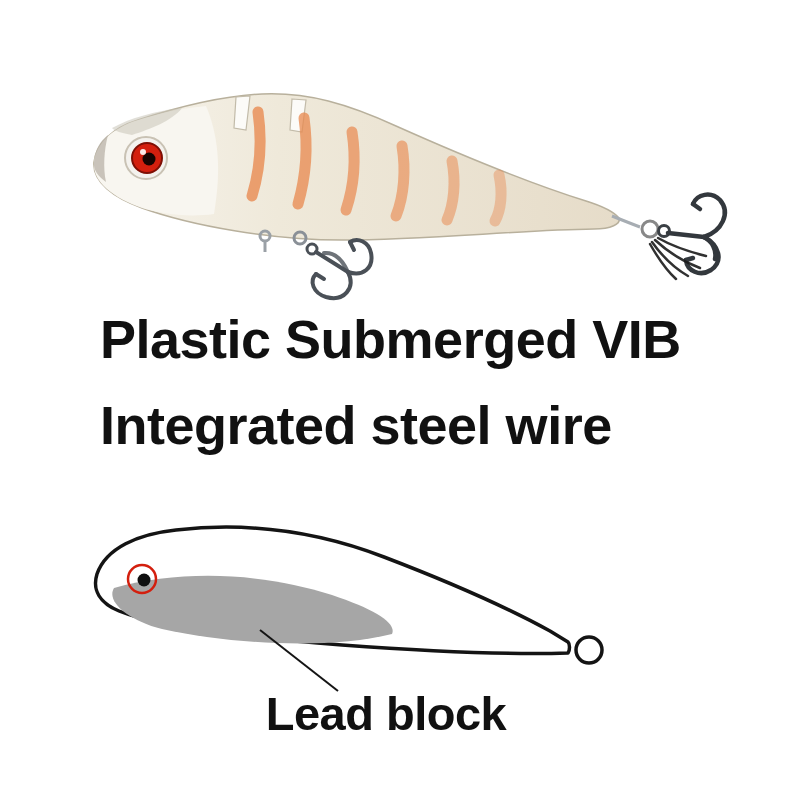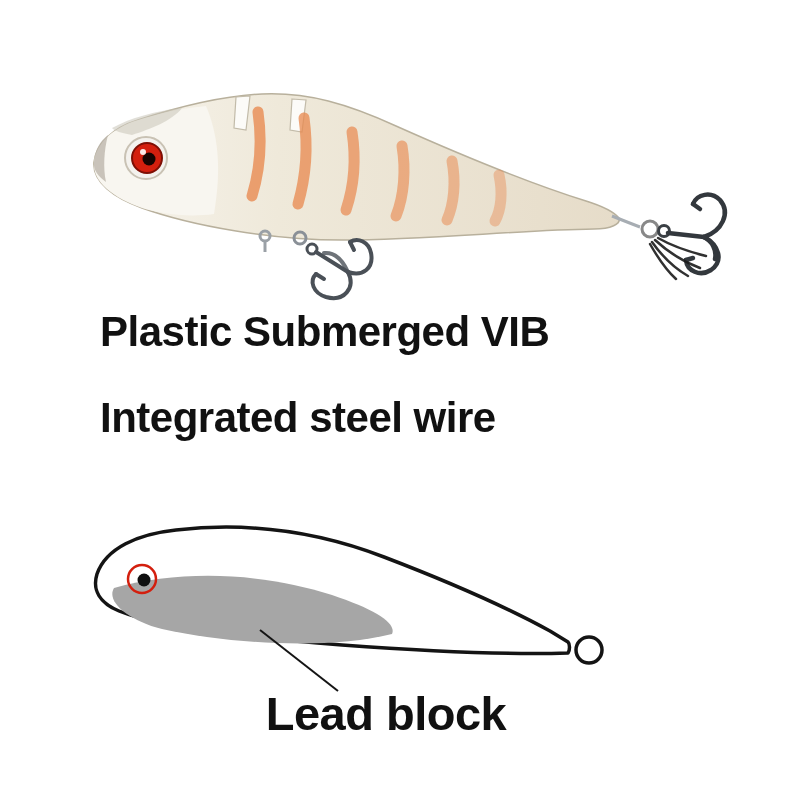--- a/index.html
+++ b/index.html
@@ -8,21 +8,21 @@
     width:800px;height:800px;
     background:#ffffff;
     overflow:hidden;
     font-family:"Liberation Sans", sans-serif;
   }
   .graphic{position:absolute;left:0;top:0;}
   .headline-line{
     position:absolute;
     left:100px;
     color:#111111;
-    font-size:42px;
+    font-size:54px;
     font-weight:600;
     letter-spacing:-0.5px;
     white-space:nowrap;
   }
   .headline-line.l1{top:308px;}
   .headline-line.l2{top:394px;text-align:center;}
   .diagram-label{
     position:absolute;
     left:-14px;top:686px;
     width:800px;

